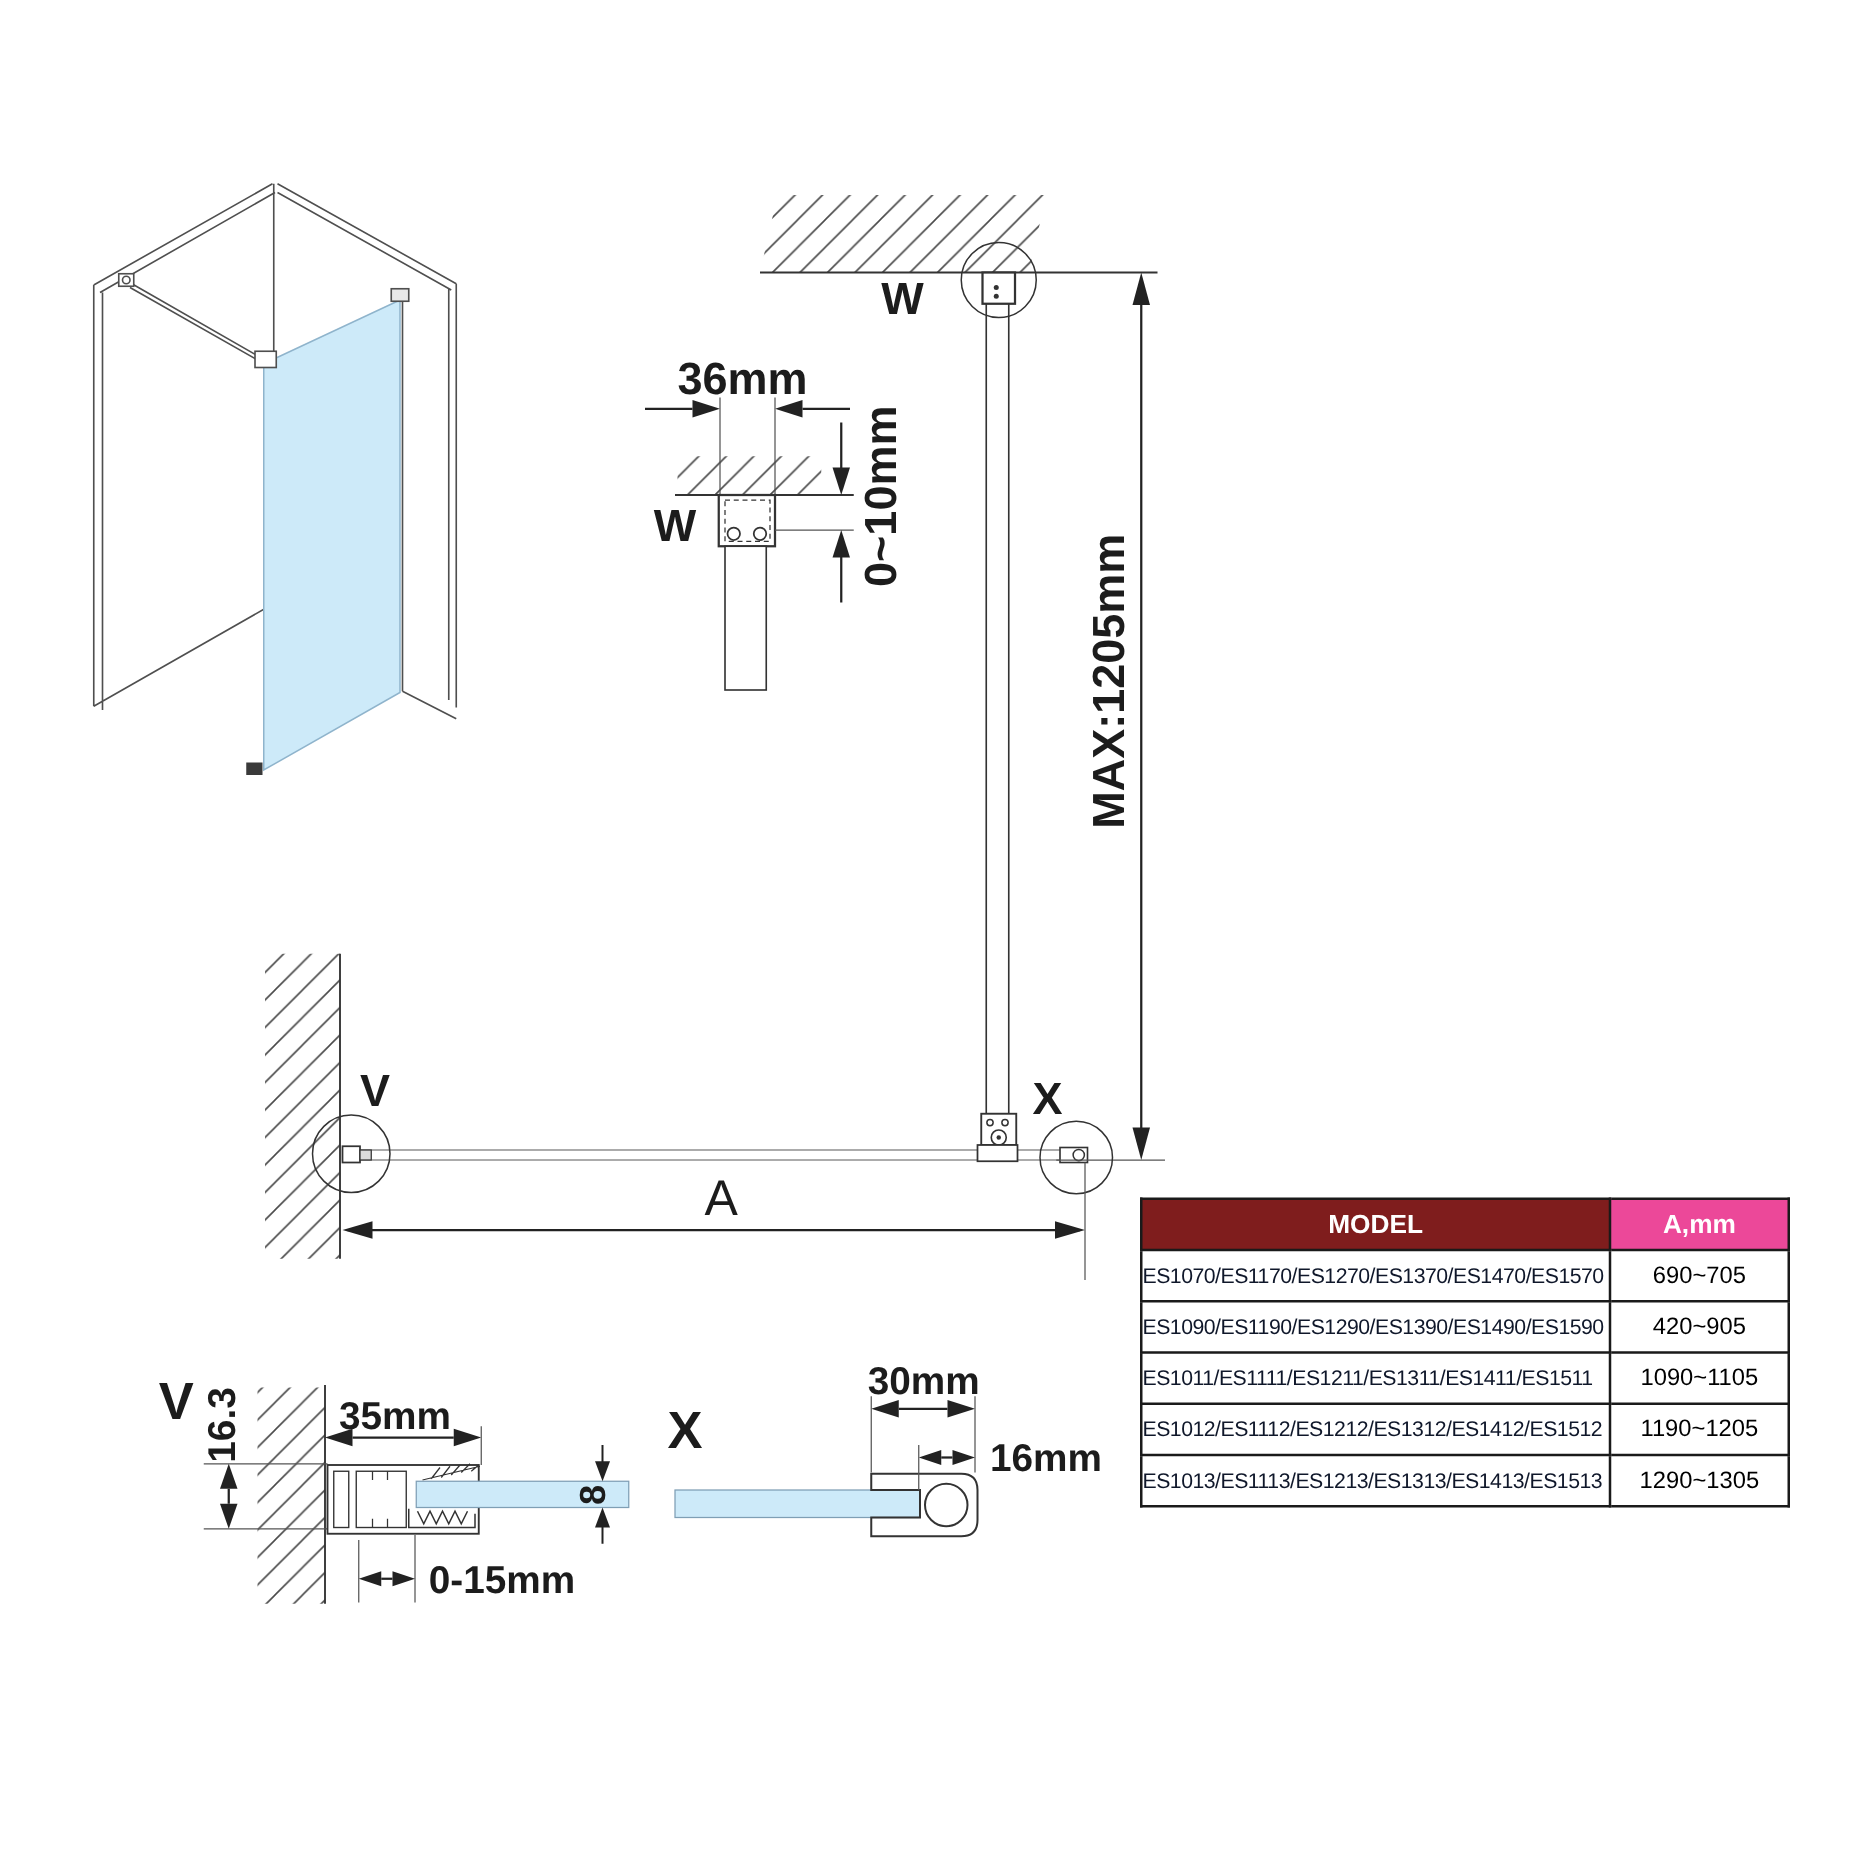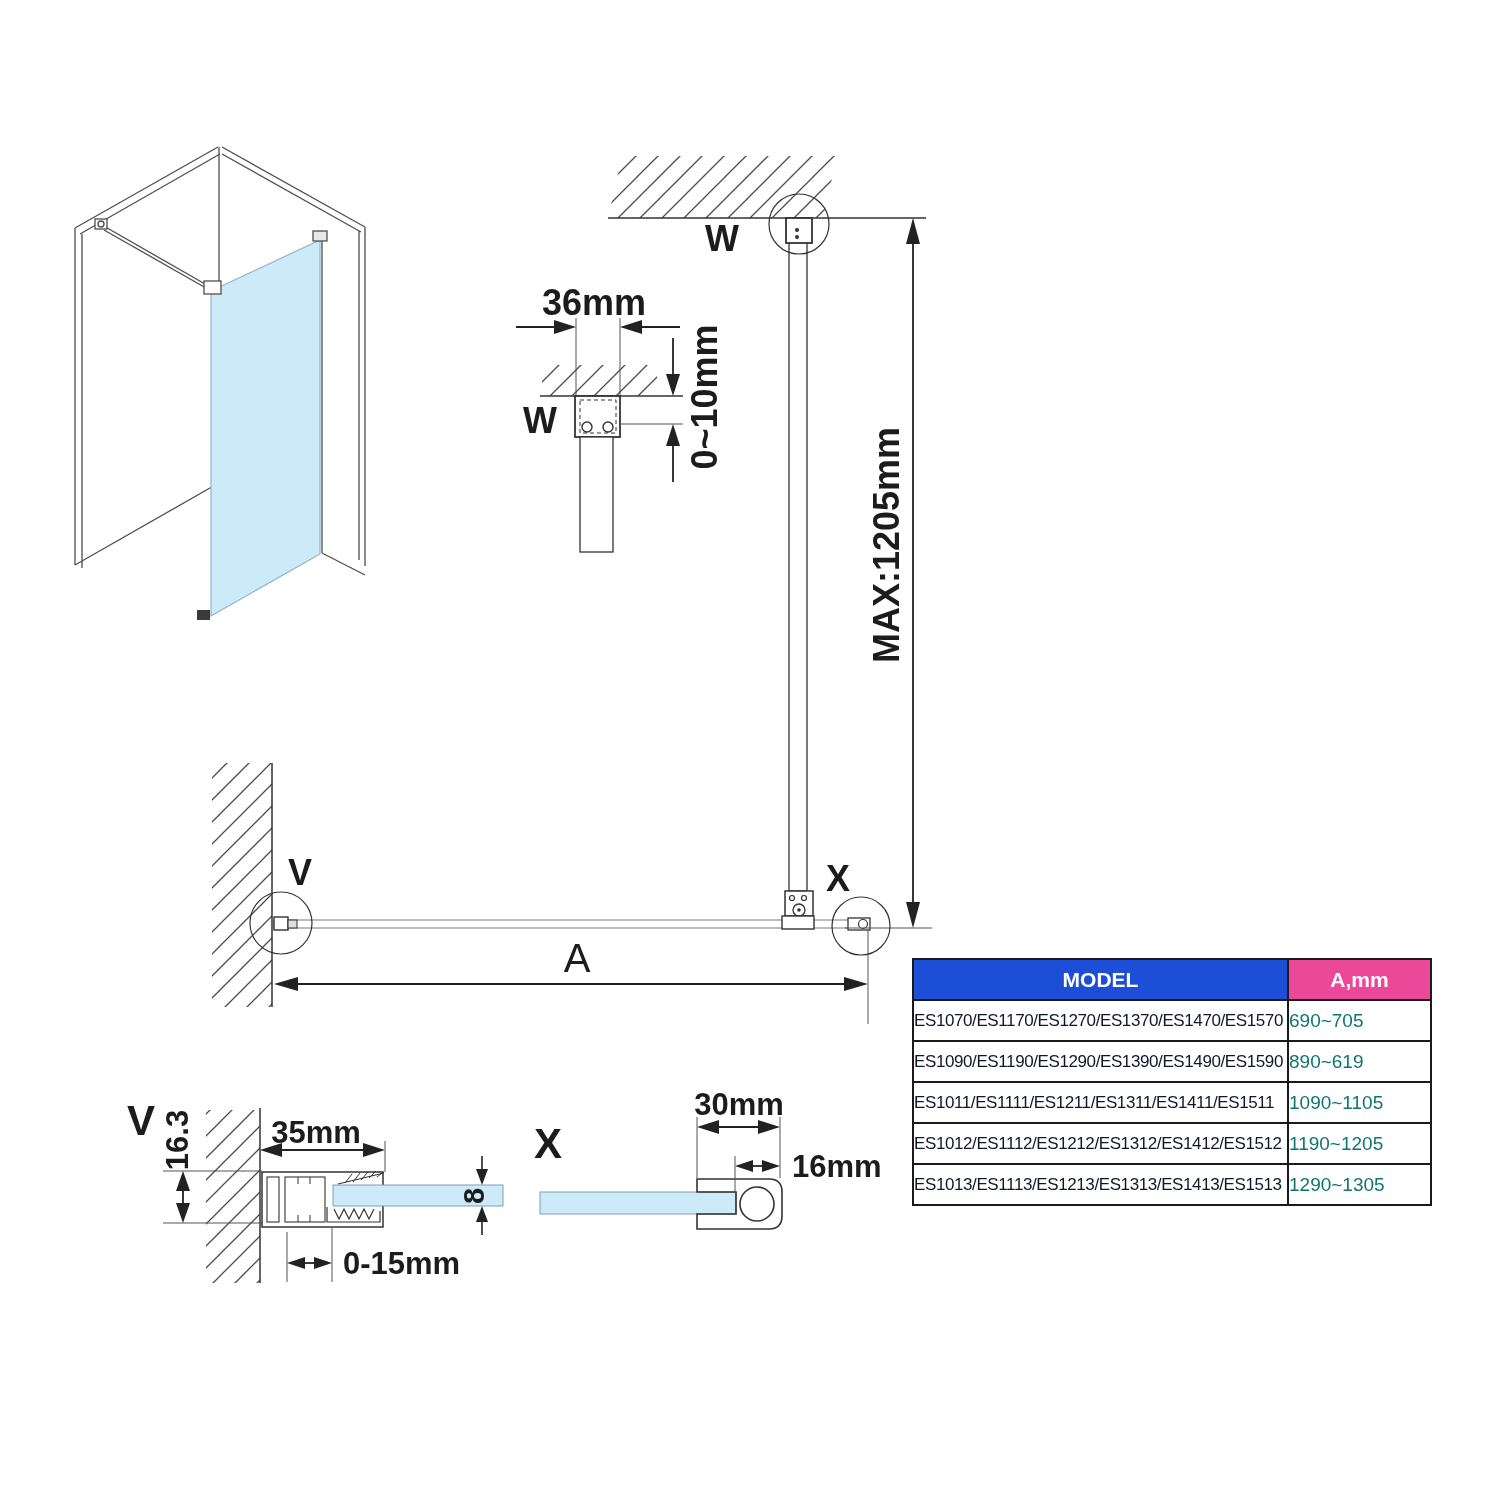--- a/index.html
+++ b/index.html
@@ -13,21 +13,21 @@
   .callout-big{font-size:42px;font-weight:bold;}
   .dim-a{font-size:40px;font-weight:400;}
 
   table.size-table{position:absolute;left:912px;top:958px;width:518px;
         border-collapse:collapse;table-layout:fixed;}
   table.size-table th, table.size-table td{border:2px solid #1a1a1a;}
   table.size-table th{height:39px;color:#fff;font-size:21px;font-weight:bold;text-align:center;padding:0;}
   table.size-table td{height:39px;padding:0;}
   td.model-cell{font-size:17px;letter-spacing:-0.4px;padding-left:7px;color:#0f172a;
         white-space:nowrap;overflow:hidden;}
-  td.a-cell{font-size:19px;color:#0f766e;}
+  td.a-cell{font-size:19px;text-align:center;color:#000000;}
   col.c-model{width:375px;} col.c-a{width:143px;}
 </style>
 </head>
 <body>
 
 <div id="wrap">
 
 <svg width="1500" height="1500" viewBox="0 0 1500 1500">
   <defs>
     <pattern id="hatch" width="22" height="22" patternUnits="userSpaceOnUse">
@@ -204,32 +204,32 @@
 </svg>
 
 
 <table class="size-table">
   <colgroup>
         <col class="c-model">
         <col class="c-a">
       </colgroup>
   <thead>
     <tr>
-      <th style="background-color: #1d4ed8;">MODEL</th>
+      <th style="background-color: #7f1d1d;">MODEL</th>
       <th style="background-color: #ec4899;">A,mm</th>
     </tr>
   </thead>
   <tbody>
     <tr>
           <td class="model-cell">ES1070/ES1170/ES1270/ES1370/ES1470/ES1570</td>
           <td class="a-cell">690~705</td>
         </tr>
     <tr>
           <td class="model-cell">ES1090/ES1190/ES1290/ES1390/ES1490/ES1590</td>
-          <td class="a-cell">890~619</td>
+          <td class="a-cell">420~905</td>
         </tr>
     <tr>
           <td class="model-cell">ES1011/ES1111/ES1211/ES1311/ES1411/ES1511</td>
           <td class="a-cell">1090~1105</td>
         </tr>
     <tr>
           <td class="model-cell">ES1012/ES1112/ES1212/ES1312/ES1412/ES1512</td>
           <td class="a-cell">1190~1205</td>
         </tr>
     <tr>

